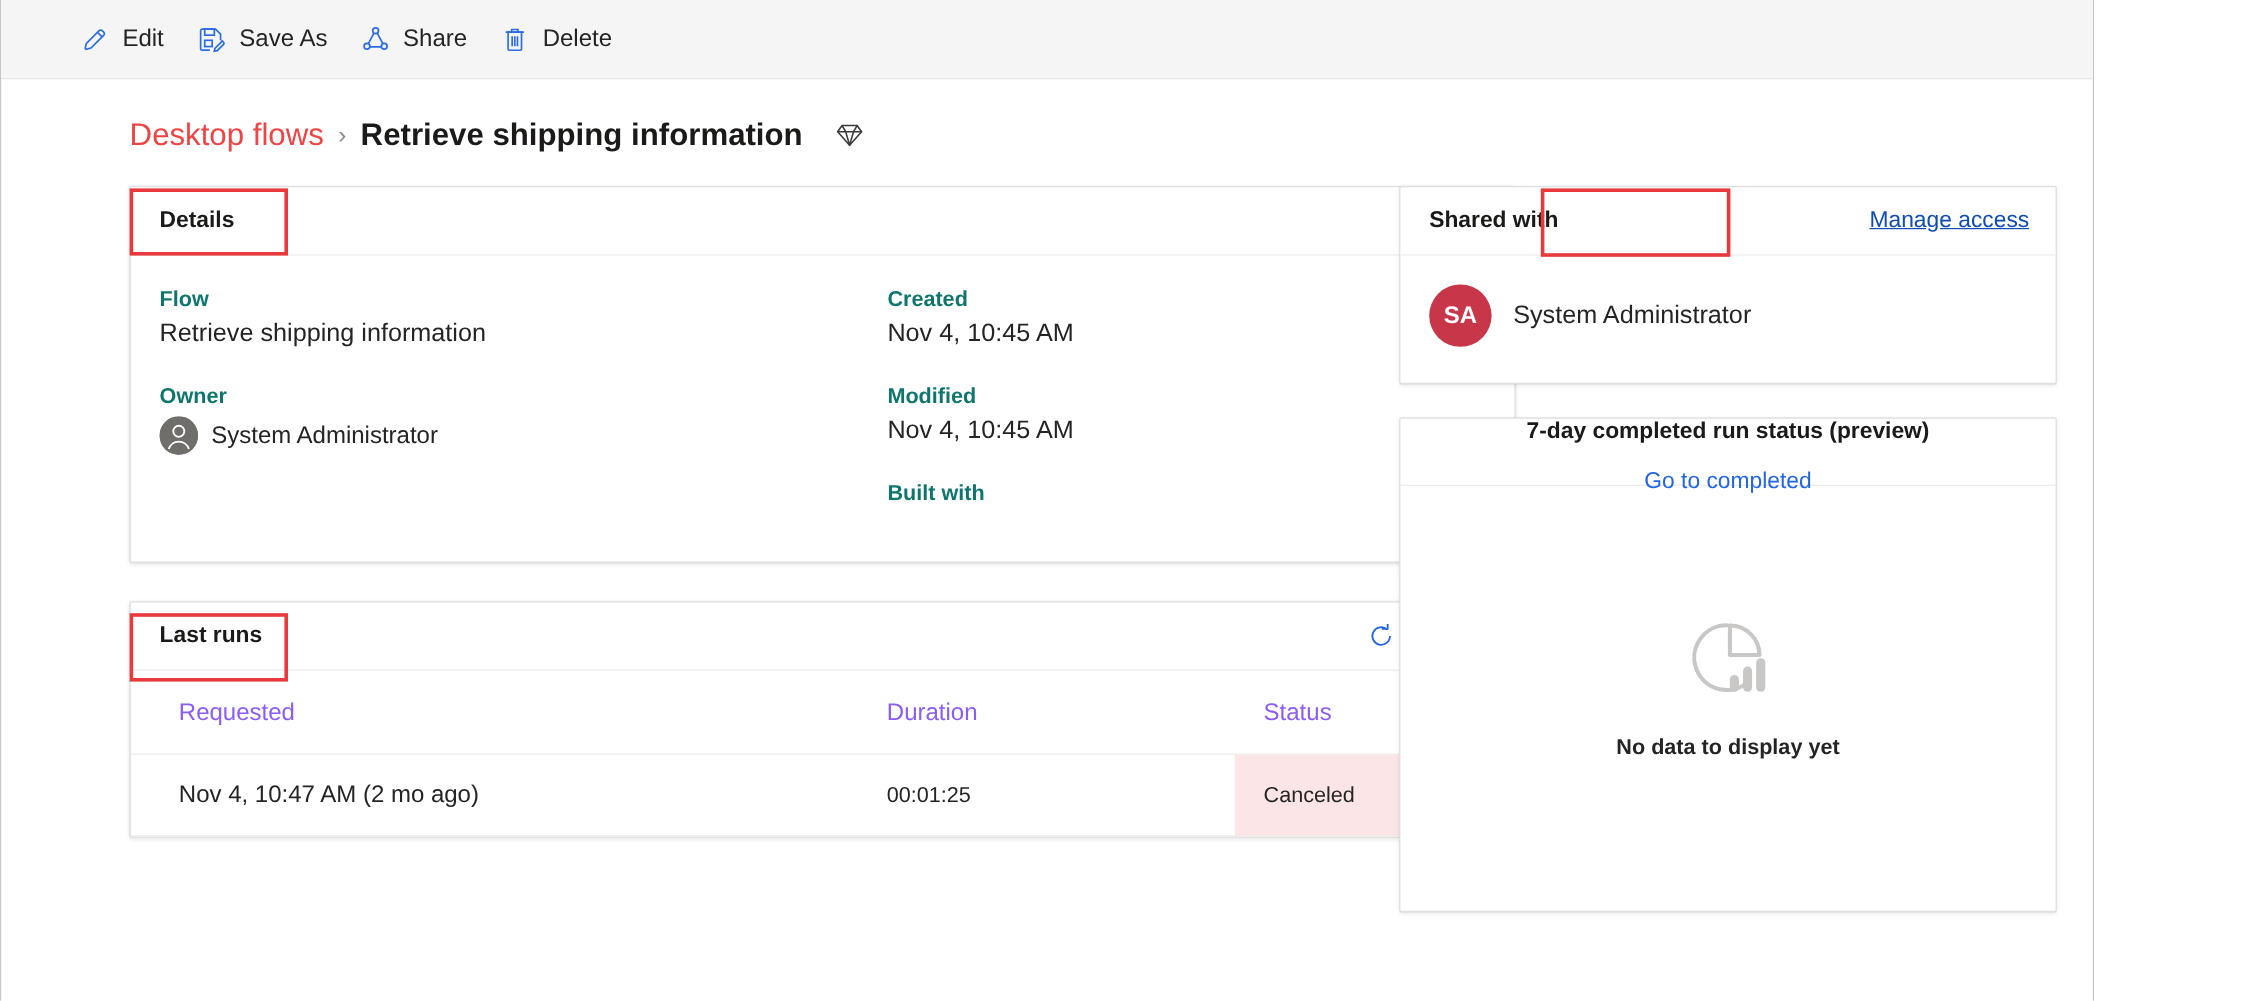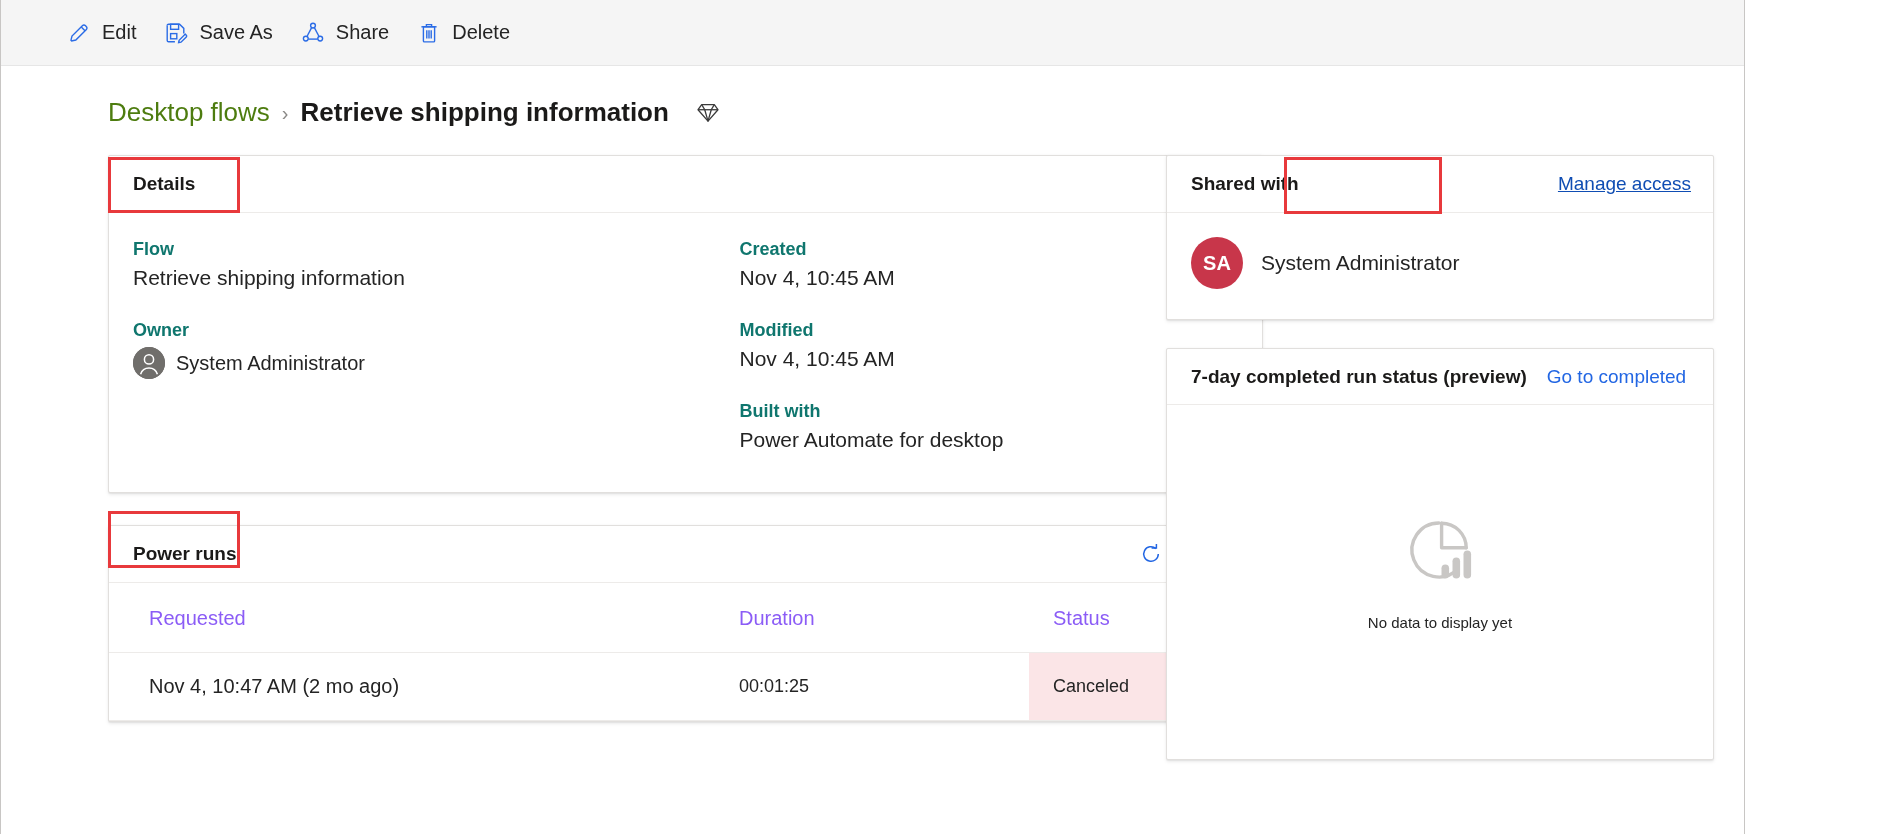--- a/index.html
+++ b/index.html
@@ -54,21 +54,21 @@
     position: absolute;
     top: 92px;
     left: 107px;
     display: flex;
     align-items: center;
     gap: 12px;
     height: 40px;
   }
   .bc-parent {
     font-size: 26px;
-    color: #4d7c0f;
+    color: #ef4444;
     cursor: pointer;
     font-weight: 400;
   }
   .bc-sep {
     font-size: 20px;
     color: #8a8886;
     line-height: 1;
     padding-top: 2px;
   }
   .bc-current {
@@ -205,32 +205,33 @@
 
   .runstatus-card { margin-top: 28px; height: 412px; display: flex; flex-direction: column; }
   .runstatus-head {
     height: 56px;
     display: flex;
     align-items: center;
     justify-content: flex-start;
     gap: 20px;
     padding: 0 24px;
     border-bottom: 1px solid #edebe9;
+    flex-direction: column;
   }
   .runstatus-title { font-size: 19px; font-weight: 700; color: #1b1a19; }
   .runstatus-body {
     flex: 1;
     display: flex;
     flex-direction: column;
     align-items: center;
     justify-content: center;
     gap: 26px;
     padding-bottom: 20px;
   }
-  .nodata-text { font-size: 15px; font-weight: 400; color: #242424; }
+  .nodata-text { font-size: 18px; font-weight: 700; color: #242424; }
 
   
   .hl {
     position: absolute;
     border: 3px solid #e8393c;
     pointer-events: none;
     z-index: 50;
   }
   #hl-details    { left: 107px;  top: 157px; width: 132px; height: 56px; }
   #hl-lastruns   { left: 107px;  top: 511px; width: 132px; height: 57px; }
@@ -341,30 +342,29 @@
             <div class="field">
               <div class="field-label">Created</div>
               <div class="field-value">Nov 4, 10:45 AM</div>
             </div>
             <div class="field">
               <div class="field-label">Modified</div>
               <div class="field-value">Nov 4, 10:45 AM</div>
             </div>
             <div class="field">
               <div class="field-label">Built with</div>
-              <div class="field-value">Power Automate for desktop</div>
             </div>
           </div>
 
         </div>
       </div>
 
       <div class="card lastruns-card">
         <div class="card-head">
-          <span class="card-title">Power runs</span>
+          <span class="card-title">Last runs</span>
           <span style="display:flex;align-items:center;gap:12px;cursor:pointer;">
             <span style="display:block;width:24px;height:24px;">
               <svg viewBox="0 0 24 24" width="24" height="24" fill="none" stroke="#2266e3" stroke-width="1.5">
                 <path d="M19.3 12a7.3 7.3 0 11-2.4-5.4"></path>
                 <path d="M12.6 6.1h4.8V1.9"></path>
               </svg>
             </span>
             <span class="link blue2">All runs</span>
           </span>
         </div>

